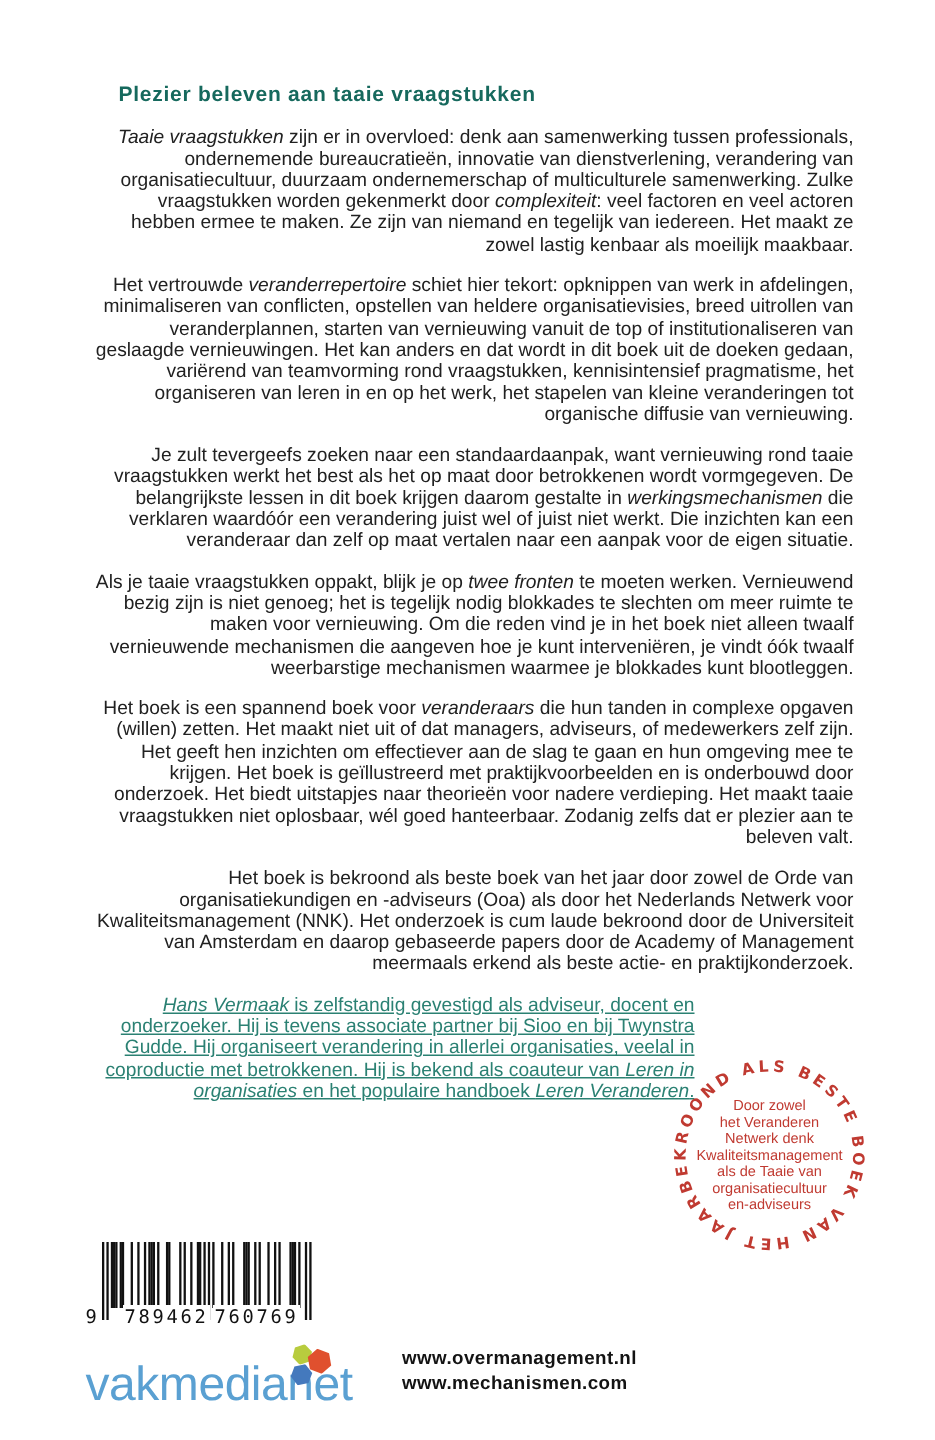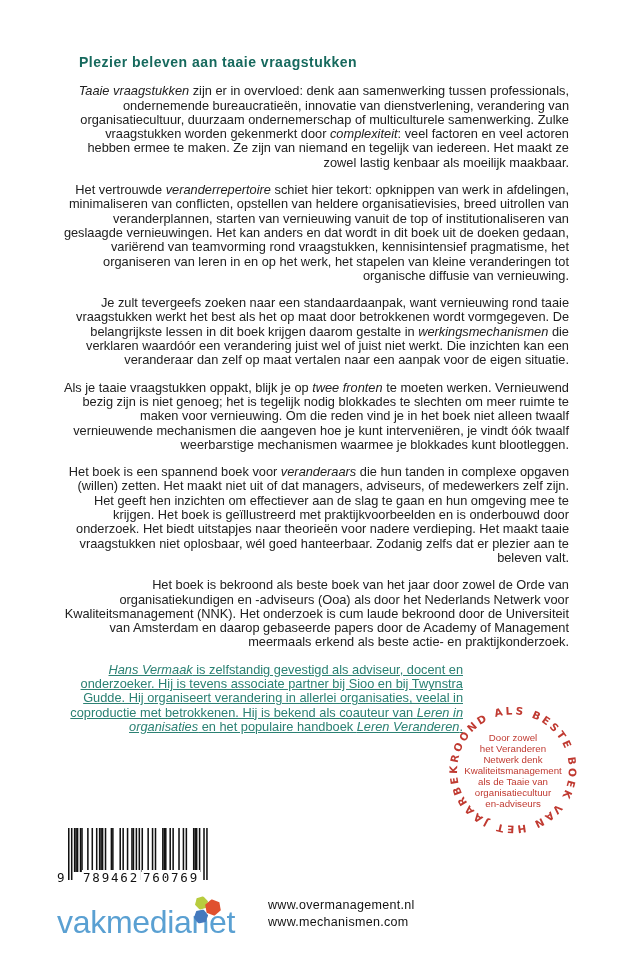--- a/index.html
+++ b/index.html
@@ -58,21 +58,21 @@
     position:absolute;left:57px;top:904px;font-size:32px;color:var(--logo);
     letter-spacing:-.3px;
   }
   .logo-dots{position:absolute;left:193px;top:896px;width:34px;height:32px;}
   .dot{position:absolute;clip-path:polygon(50% 0,95% 26%,95% 74%,50% 100%,5% 74%,5% 26%);}
   .dot-green{left:2px;top:0;width:13px;height:14px;background:var(--dot-green);transform:rotate(14deg);}
   .dot-red{left:12px;top:3px;width:16px;height:17px;background:var(--dot-red);transform:rotate(-10deg);}
   .dot-blue{left:1px;top:13px;width:14px;height:15px;background:var(--dot-blue);transform:rotate(20deg);}
   
   .websites{
-    position:absolute;left:268px;top:897px;font-weight:normal;font-size:12.5px;
+    position:absolute;left:268px;top:897px;font-weight:bold;font-size:12.5px;
     line-height:17px;color:#131313;letter-spacing:.3px;
   }
 </style>
 </head>
 <body>
 
 <div class="page">
 
   <div class="content">
     <h1 class="heading">Plezier beleven aan taaie vraagstukken</h1>

